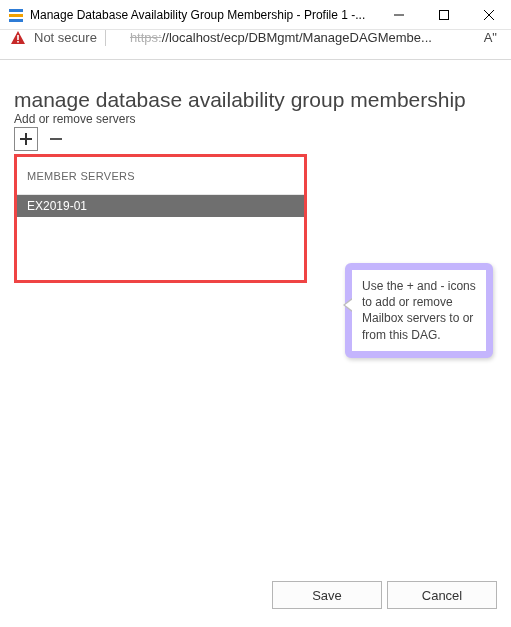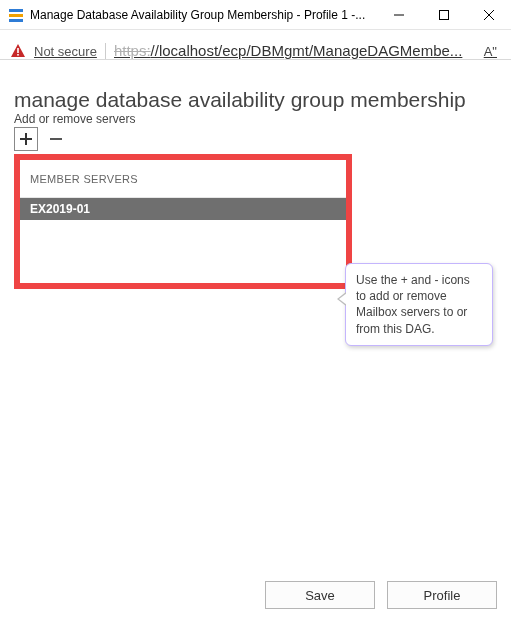--- a/index.html
+++ b/index.html
@@ -2,44 +2,44 @@
 <html><head>
   <meta charset="utf-8">
   <style>
     * { box-sizing: border-box; margin: 0; padding: 0; }
     html, body { width: 511px; height: 627px; font-family: "Segoe UI", Arial, sans-serif; font-size: 13px; color: #333; background: #fff; overflow: hidden; }
     .titlebar { height: 30px; display: flex; align-items: center; border-bottom: 1px solid #e5e5e5; background: #fff; }
     .titlebar .app-icon { width: 16px; height: 16px; margin: 0 6px 0 8px; }
     .titlebar .title { flex: 1; font-size: 12px; color: #000; white-space: nowrap; overflow: hidden; text-overflow: ellipsis; }
     .win-btn { width: 45px; height: 30px; display: flex; align-items: center; justify-content: center; }
     .win-btn svg { pointer-events: none; }
-    .addrbar { height: 30px; display: flex; align-items: flex-end; padding: 0 10px; gap: 8px; border-bottom: 1px solid #d9d9d9; text-decoration: underline; }
+    .addrbar { height: 30px; display: flex; align-items: flex-start; padding: 0 10px; gap: 8px; border-bottom: 1px solid #d9d9d9; }
     .warn-icon { width: 16px; height: 16px; color: #b00020; }
     .not-secure { color: #555; font-size: 13px; }
     .divider-v { width: 1px; height: 16px; background: #ccc; }
-    .url { flex: 1; font-size: 15px; color: #333; white-space: nowrap; overflow: hidden; text-overflow: ellipsis; }
+    .url { flex: 1; font-size: 13px; color: #333; white-space: nowrap; overflow: hidden; text-overflow: ellipsis; margin-left: 16px; }
     .url .strike { text-decoration: line-through; color: #b0b0b0; }
     .aa-btn { font-family: "Segoe UI", Arial, sans-serif; font-size: 13px; color: #444; padding: 0 4px; }
     .page { position: relative; padding: 28px 14px 14px 14px; height: calc(627px - 60px); }
     .page-title { font-size: 21px; font-weight: 300; color: #444; }
     .section-label { font-size: 12px; color: #444; }
     .toolbar { height: 26px; display: flex; align-items: center; gap: 6px; margin-bottom: 2px; }
     .tool-btn { width: 24px; height: 24px; display: flex; align-items: center; justify-content: center; border: 1px solid transparent; cursor: pointer; }
     .tool-btn.add { border: 1px solid #888; }
     .tool-btn svg { stroke: #333; }
     .tool-btn.remove svg { stroke: #555; }
-    .grid { width: 338px; border: 6px solid #ef4444; }
+    .grid { width: 293px; border: 3px solid #ef4444; }
     .grid-header { height: 38px; display: flex; align-items: center; padding: 0 10px; font-size: 11px; letter-spacing: .3px; color: #666; border-bottom: 1px solid #e6e6e6; }
     .grid-body { height: 85px; }
     .grid-row { padding: 4px 10px; font-size: 12px; }
-    .grid-row.selected { background: #6f6f6f; color: #fff; font-weight: 700; }
-    .callout { position: absolute; left: 345px; top: 203px; width: 148px; border: 1px solid #c4b5fd; border-radius: 6px; background: #fff; padding: 8px 10px; font-size: 12px; color: #444; line-height: 1.35; box-shadow: 1px 2px 4px rgba(0,0,0,.18); }
+    .grid-row.selected { background: #6f6f6f; color: #fff; font-weight: 400; }
+    .callout { position: absolute; left: 345px; top: 203px; width: 148px; border: 7px solid #c4b5fd; border-radius: 6px; background: #fff; padding: 8px 10px; font-size: 12px; color: #444; line-height: 1.35; box-shadow: 1px 2px 4px rgba(0,0,0,.18); }
     .callout::before { content: ""; position: absolute; left: -9px; top: 28px; width: 0; height: 0; border-top: 7px solid transparent; border-bottom: 7px solid transparent; border-right: 9px solid #bdbdbd; }
     .callout::after { content: ""; position: absolute; left: -7px; top: 29px; width: 0; height: 0; border-top: 6px solid transparent; border-bottom: 6px solid transparent; border-right: 8px solid #fff; }
-    .footer { position: absolute; right: 14px; bottom: 18px; display: flex; gap: 12px; border-radius: 11px; }
+    .footer { position: absolute; right: 14px; bottom: 18px; display: flex; gap: 5px; border-radius: 11px; }
     .btn { width: 110px; height: 28px; border: 1px solid #b5b5b5; background: #fcfcfc; font-size: 13px; color: #333; cursor: pointer; }
   </style>
 </head>
 <body>
 
 <div class="titlebar">
   <span class="app-icon">
     <svg width="16" height="16" viewBox="0 0 16 16">
       <rect x="1" y="2" width="14" height="3" fill="#2e7cd6"></rect>
       <rect x="1" y="7" width="14" height="3" fill="#f2a100"></rect>
@@ -107,15 +107,15 @@
       <div class="grid-row selected">EX2019-01</div>
     </div>
   </div>
 
   <div class="callout">
     <span>Use the + and - icons to add or remove Mailbox servers to or from this DAG.</span>
   </div>
 
   <div class="footer">
     <button class="btn">Save</button>
-    <button class="btn">Profile</button>
+    <button class="btn">Cancel</button>
   </div>
 </div>
 
 </body></html>

